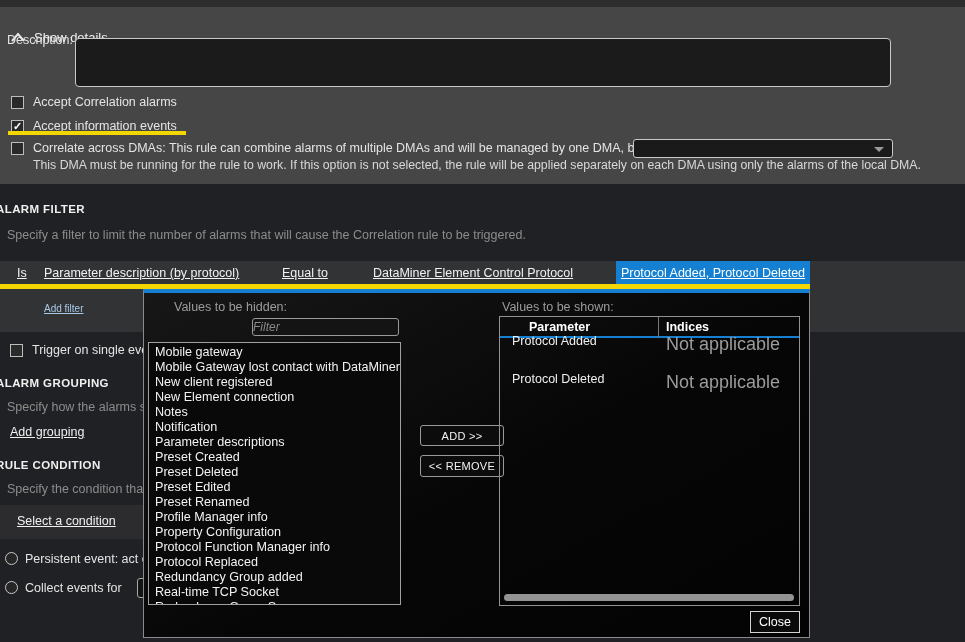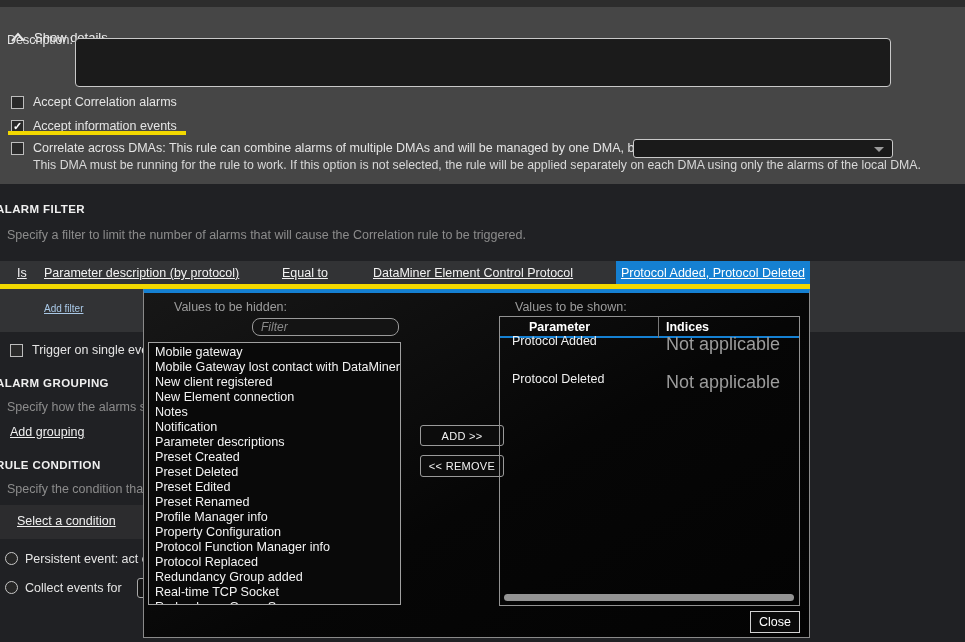--- a/index.html
+++ b/index.html
@@ -72,22 +72,22 @@
 
   
   .popup {
     position:absolute; left:143px; top:289px; width:667px; height:349px; z-index:10;
     background:linear-gradient(150deg, #171717 0%, #060606 55%, #030303 100%);
     border:1px solid #8a8a8a; border-top:4px solid #1580d2;
   }
   .plabel { position:absolute; font-size:12.5px; color:#9c9c9c; white-space:nowrap; }
   .pfilter {
     position:absolute; left:108px; top:25px; width:147px; height:18px;
-    background:#141414; border:1px solid #9a9a9a; border-radius:8px;
-    color:#8a8a8a; font-style:italic; font-size:12px; padding-left:8px; outline:none;
+    background:#141414; border:1px solid #9a9a9a; border-radius:3px;
+    color:#8a8a8a; font-style:italic; font-size:12px; outline:none;
     font-family:"Liberation Sans",sans-serif;
   }
   .pfilter::placeholder { color:#8a8a8a; font-style:italic; }
   .listbox {
     position:absolute; left:4px; top:49px; width:253px; height:263px;
     background:#090909; border:1px solid #a0a0a0; overflow:hidden; padding-top:2px;
   }
   .listbox .item { font-size:12.6px; line-height:15px; color:#f2f2f2; padding-left:6px; white-space:nowrap; cursor:pointer; }
   .pbtn {
     position:absolute; left:276px; width:84px; background:#0c0c0c;
@@ -238,21 +238,21 @@
         <div class="item">Redundancy Group added</div>
 
         <div class="item">Real-time TCP Socket</div>
 
         <div class="item">Redundancy Group Swap</div>
       </div>
 
     <div class="pbtn" style="top:132px; height:21px;">ADD &gt;&gt;</div>
     <div class="pbtn" style="top:162px; height:22px;">&lt;&lt; REMOVE</div>
 
-    <div class="plabel" style="left:371px; top:7px;">Values to be shown:</div>
+    <div class="plabel" style="left:358px; top:7px;">Values to be shown:</div>
 
     <div class="ptable">
       <div class="thead">
         <span class="col" style="left:10px;padding-left:19px;">Parameter</span>
         <span class="divider"></span>
         <span class="col" style="left:166px;">Indices</span>
       </div>
       <div>
 
           <div class="trow" style="top: 13px;">

